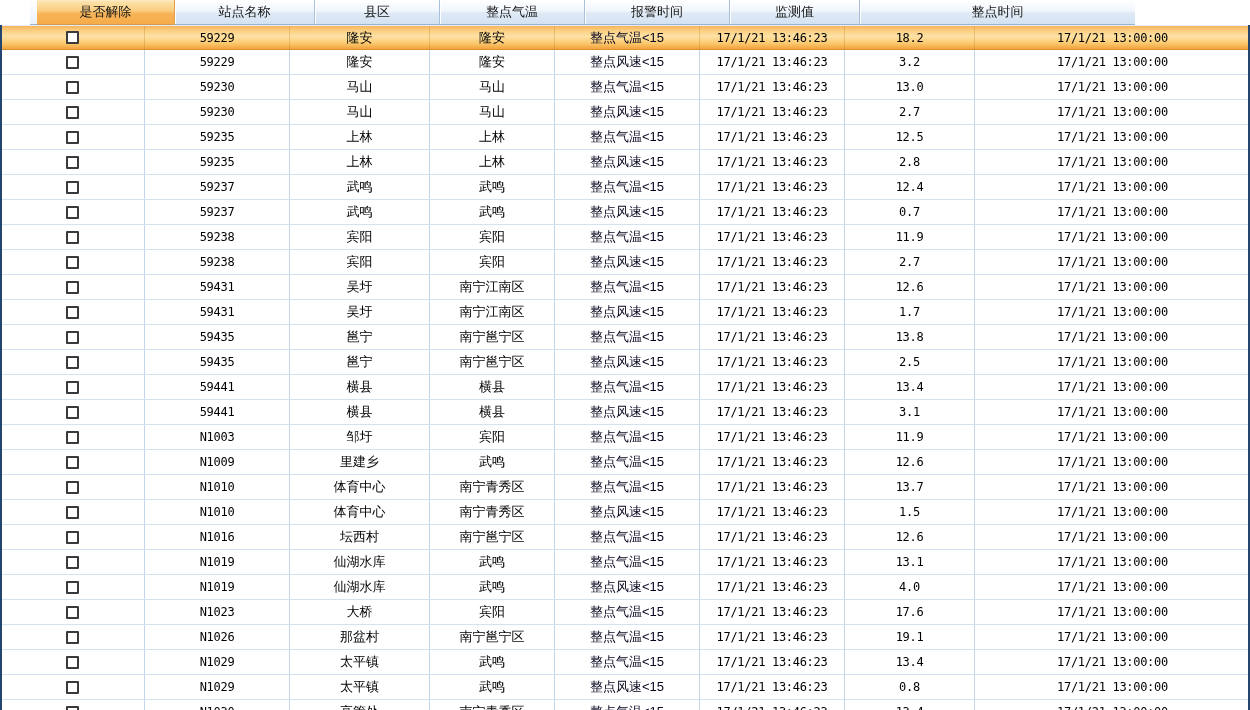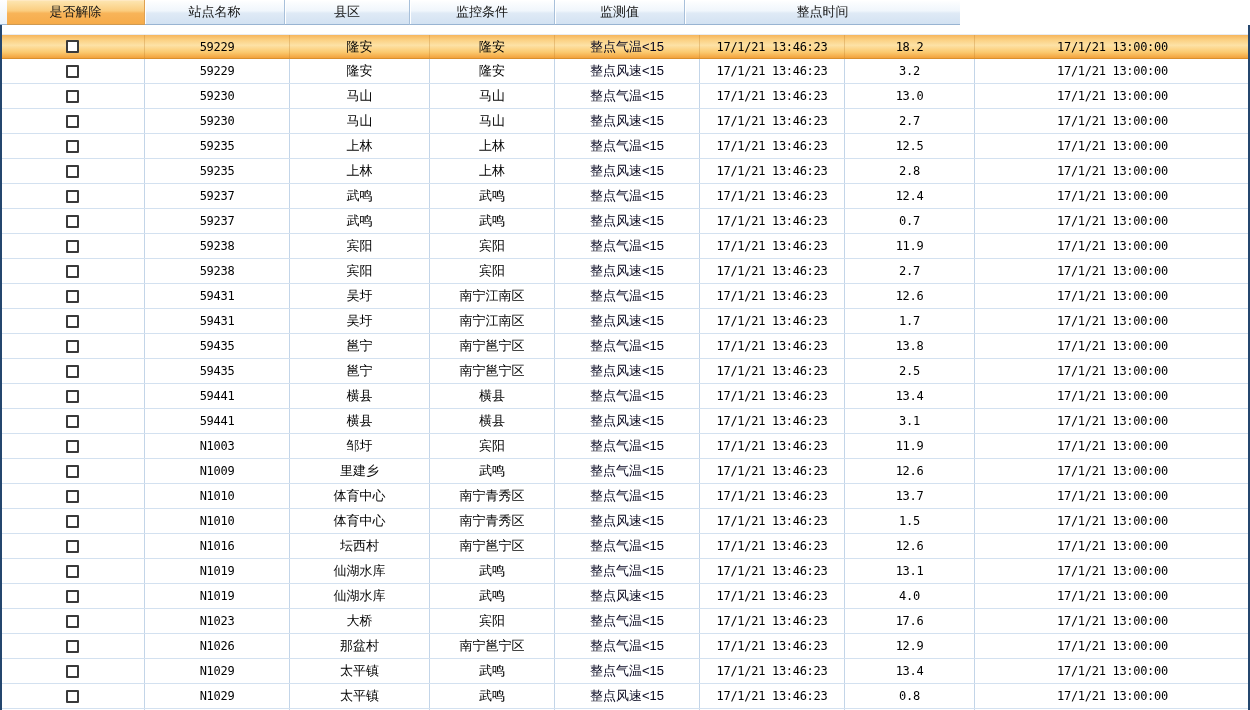--- a/index.html
+++ b/index.html
@@ -1,20 +1,20 @@
 <!DOCTYPE html>
 <html><head>
 <meta charset="utf-8">
 <style>
   html,body{margin:0;padding:0;background:#fff;width:1250px;height:710px;overflow:hidden;
     font-family:"Liberation Sans",sans-serif;}
   .grid{position:relative;width:1250px;height:710px;overflow:hidden;background:#fff;}
 
   
-  .header{display:flex;height:34px;}
+  .header{display:flex;height:25px;padding-left:30px;}
   .hcorner{width:7px;box-sizing:border-box;height:25px;
     background:linear-gradient(180deg,#ffffff,#eaf2fa);
     border-bottom:1px solid #98b4d2;}
   .hcell{display:flex;align-items:center;justify-content:center;height:25px;
     box-sizing:border-box;font-size:13px;color:#151515;white-space:nowrap;
     background:linear-gradient(180deg,#ffffff 0%,#f0f6fc 45%,#dfeaf6 55%,#d3e2f2 100%);
     border-right:1px solid #a8c0da;border-bottom:1px solid #98b4d2;
     box-shadow:inset 1px 0 #ffffff,inset 0 1px #ffffff;cursor:default;}
   .hcell.first{background:linear-gradient(180deg,#fde7b4 0%,#fbcd7f 45%,#f8b459 55%,#f6ab49 100%);
     border-right:1px solid #dfa050;border-bottom:1px solid #cf9a52;
@@ -46,21 +46,22 @@
 </style>
 </head>
 <body>
 
 <div class="grid">
   <div class="header">
     <div class="hcorner"></div>
     <div class="hcell first c0h">是否解除</div>
     <div class="hcell c2">站点名称</div>
     <div class="hcell c3">县区</div>
-    <div class="hcell c4">监控条件</div>
+    <div class="hcell c4">整点气温</div>
+    <div class="hcell c5">报警时间</div>
     <div class="hcell c6">监测值</div>
     <div class="hcell c7 last">整点时间</div>
   </div>
   <div class="body" id="rows">
       <div class="row selected">
     <div class="cell c0">
       <span class="checkbox"></span>
     </div>
     <div class="cell c1 mono">59229</div>
     <div class="cell c2">隆安</div>
@@ -398,21 +399,21 @@
     <div class="cell c0">
       <span class="checkbox"></span>
     </div>
     <div class="cell c1 mono">N1026</div>
     <div class="cell c2">那盆村</div>
     <div class="cell c3">南宁邕宁区</div>
     <div class="cell c4">
       <span class="cond">整点气温&lt;15</span>
     </div>
     <div class="cell c5 mono">17/1/21 13:46:23</div>
-    <div class="cell c6 mono">12.9</div>
+    <div class="cell c6 mono">19.1</div>
     <div class="cell c7 mono">17/1/21 13:00:00</div>
   </div>
       <div class="row">
     <div class="cell c0">
       <span class="checkbox"></span>
     </div>
     <div class="cell c1 mono">N1029</div>
     <div class="cell c2">太平镇</div>
     <div class="cell c3">武鸣</div>
     <div class="cell c4">

